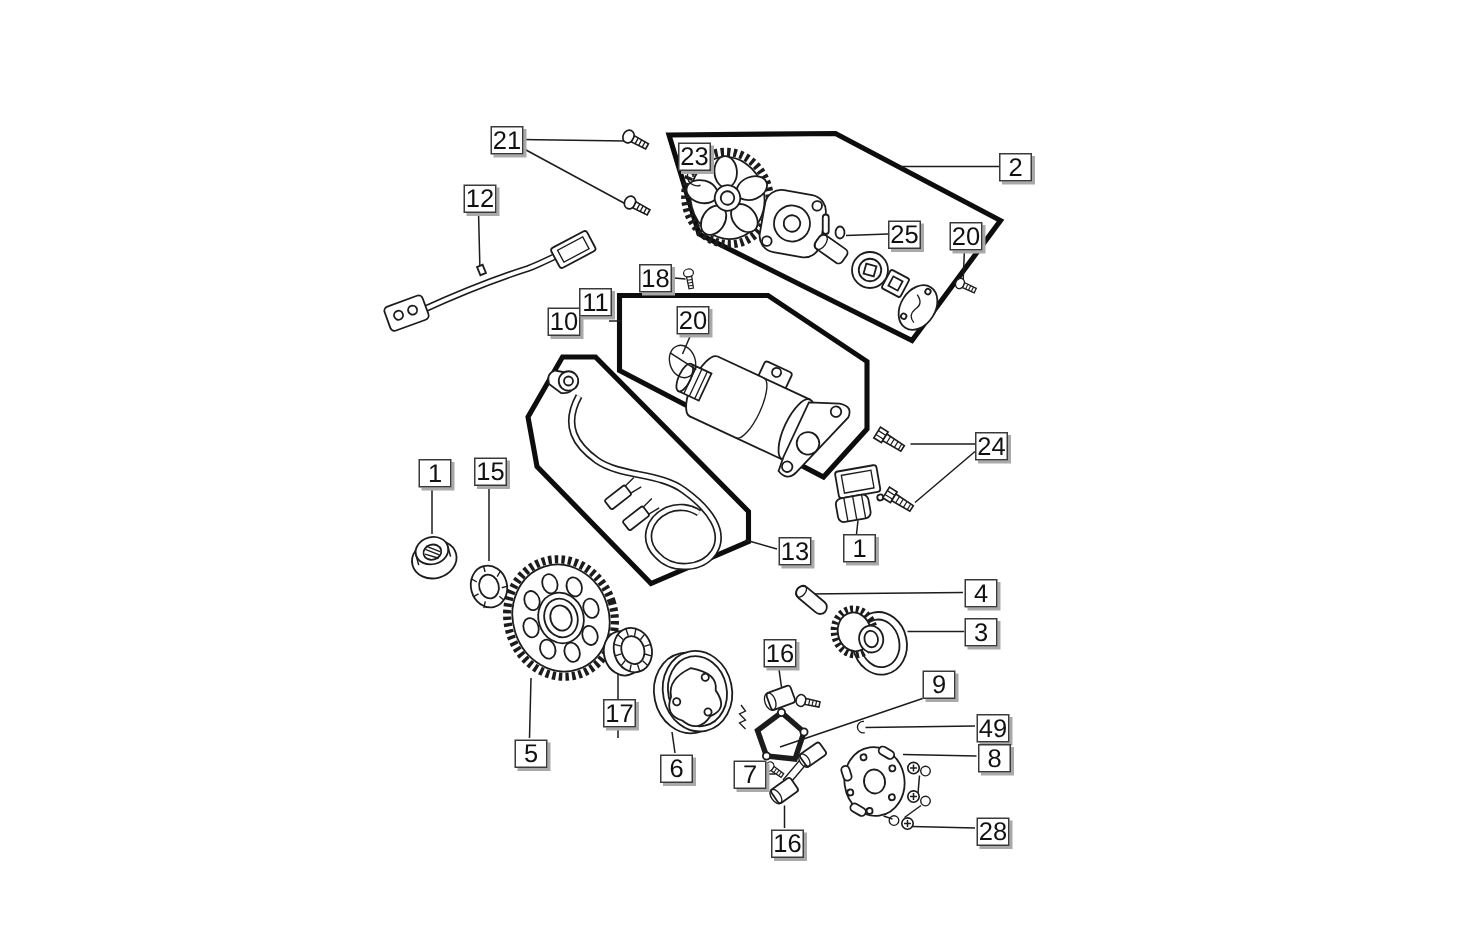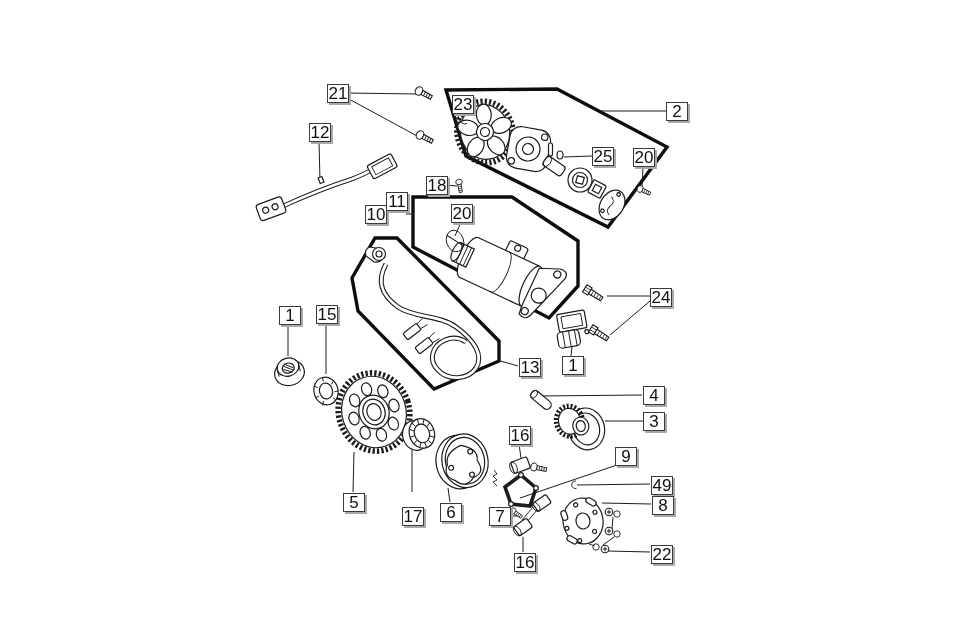--- a/index.html
+++ b/index.html
@@ -349,35 +349,35 @@
     </div>
   <div class="callout" style="left:509px;top:426px">
       <span>16</span>
     </div>
   <div class="callout" style="left:615px;top:447px">
       <span>9</span>
     </div>
   <div class="callout" style="left:343px;top:493px">
       <span>5</span>
     </div>
-  <div class="callout" style="left:402px;top:507px">
+  <div class="callout" style="left:402px;top:466px">
       <span>17</span>
     </div>
   <div class="callout" style="left:440px;top:503px">
       <span>6</span>
     </div>
   <div class="callout" style="left:489px;top:507px">
       <span>7</span>
     </div>
   <div class="callout" style="left:651px;top:476px">
       <span>49</span>
     </div>
   <div class="callout" style="left:652px;top:496px">
       <span>8</span>
     </div>
   <div class="callout" style="left:514px;top:553px">
       <span>16</span>
     </div>
   <div class="callout" style="left:651px;top:545px">
-      <span>22</span>
+      <span>28</span>
     </div>
 
 </div>
 
 </body></html>

